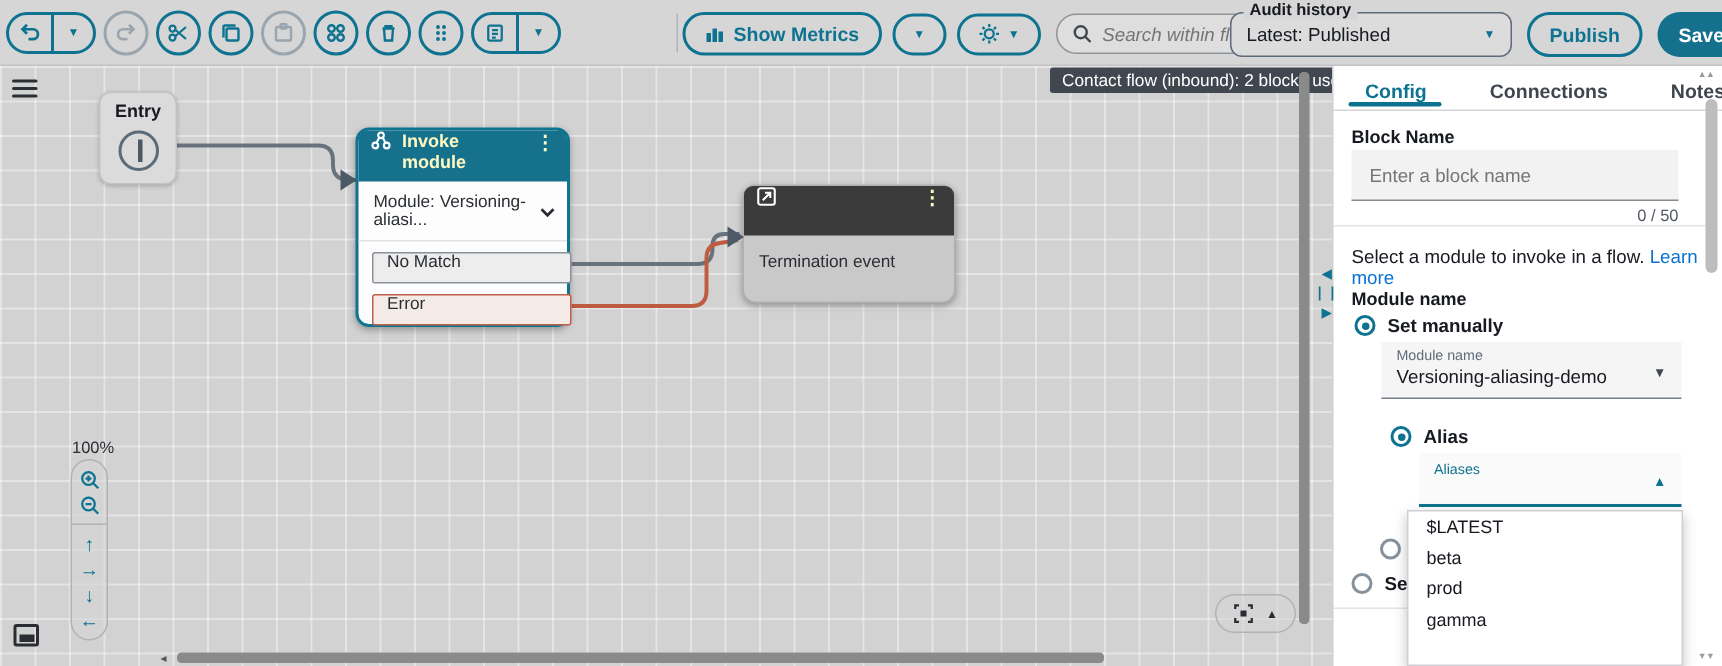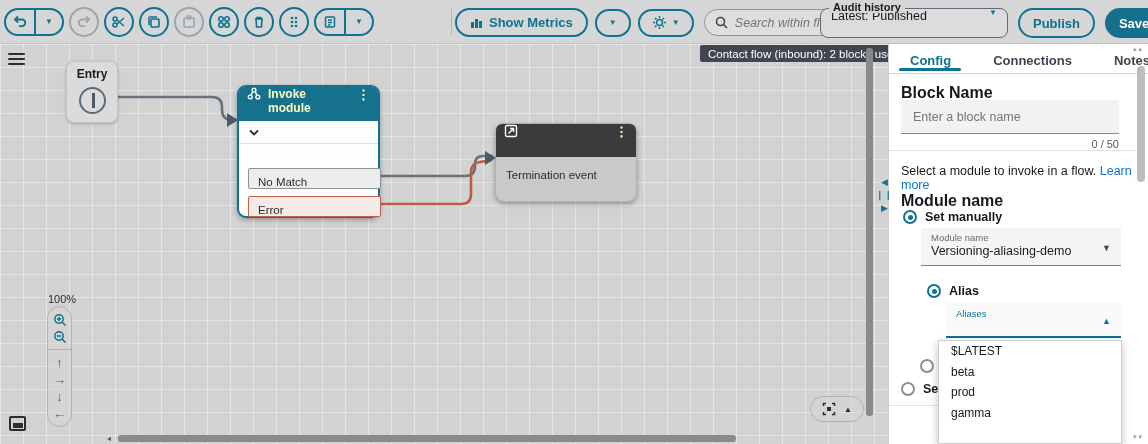--- a/index.html
+++ b/index.html
@@ -12,21 +12,21 @@
   .icon-pill { display:inline-flex; align-items:center; border:2px solid #0d7390; border-radius:16px; height:28px; background:transparent; color:#0d7390; overflow:hidden; }
   .icon-seg { display:flex; align-items:center; justify-content:center; width:28px; height:28px; cursor:pointer; }
   .icon-seg + .icon-seg { border-left:2px solid #0d7390; }
   .icon-circle { display:inline-flex; align-items:center; justify-content:center; width:30px; height:30px; border:2px solid #0d7390; border-radius:50%; color:#0d7390; margin-left:5px; cursor:pointer; background:transparent; }
   .icon-circle.disabled, .icon-pill .disabled { border-color:#9aa5ad; color:#9aa5ad; }
   .caret { font-size:8px; line-height:1; }
   .tb-divider { width:1px; height:26px; background:#aeb4b9; margin:0 8px; }
   .btn-outline { display:inline-flex; align-items:center; gap:6px; border:2px solid #0d7390; color:#0d7390; font-weight:bold; font-size:13px; border-radius:15px; height:29px; padding:0 13px; background:transparent; cursor:pointer; }
   .search-box { display:flex; align-items:center; gap:7px; width:282px; height:27px; border:1px solid #8d959b; border-radius:14px; background:#dedede; padding:0 10px; color:#5f6b7a; }
   .search-box input { border:none; outline:none; background:transparent; font-style:italic; font-size:12.5px; color:#5f6b7a; width:220px; font-family:"Liberation Sans",sans-serif; }
-  .audit-box { position:relative; width:188px; height:30px; border:1px solid #5f6b7a; border-radius:8px; display:flex; justify-content:space-between; padding:0 10px; background:#dcdcdc; cursor:pointer; }
+  .audit-box { position:relative; width:188px; height:30px; border:1px solid #5f6b7a; border-radius:8px; display:flex; align-items:center; justify-content:space-between; padding:0 10px; background:#dcdcdc; cursor:pointer; }
   .audit-label { position:absolute; top:-8px; left:8px; background:#d6d6d6; padding:0 4px; font-size:11px; font-weight:bold; color:#16191f; }
   .audit-value { font-size:12.5px; color:#16191f; }
   .btn-solid { display:inline-flex; align-items:center; border-radius:15px; height:30px; background:#14708c; color:#fff; font-weight:bold; font-size:13px; overflow:hidden; cursor:pointer; }
   .btn-solid .seg { padding:0 14px; display:flex; align-items:center; height:100%; }
 
   
   .canvas { position:absolute; left:0; top:44px; width:888px; height:400px; background:#d2d2d2;
     background-image:linear-gradient(rgba(255,255,255,.40) 1px, transparent 1px), linear-gradient(90deg, rgba(255,255,255,.40) 1px, transparent 1px);
     background-size:23px 23px; overflow:hidden; }
   .hamburger { position:absolute; left:8px; top:6px; width:17px; cursor:pointer; }
@@ -38,21 +38,21 @@
   .entry-title { font-size:12px; font-weight:bold; color:#16191f; margin-top:5px; }
   .entry-circle { width:27px; height:27px; border:2px solid #5a6b7a; border-radius:50%; margin:6px auto 0; position:relative; }
   .entry-circle::after { content:""; position:absolute; left:11px; top:4px; width:3px; height:15px; background:#4d5a66; }
 
   .block { position:absolute; border-radius:9px; box-shadow:0 2px 5px rgba(0,0,0,.3); }
   .invoke-block { left:237px; top:41px; width:143px; height:133px; background:#fdfdfd; border:2px solid #0f7490; }
   .block-header { display:flex; align-items:flex-start; gap:7px; color:#fef9c3; font-size:12px; font-weight:bold; padding:0 8px; border-radius:6px 6px 0 0; }
   .invoke-block .block-header { height:34px; background:#15718c; }
   .kebab { margin-left:auto; font-size:13px; cursor:pointer; letter-spacing:0; }
   .module-row { display:flex; align-items:center; justify-content:space-between; font-size:11.5px; color:#2a2e33; padding:8px 8px 7px 10px; border-bottom:1px solid #e2e2e2; cursor:pointer; }
-  .branch { position:absolute; left:9px; width:133px; height:21px; border-radius:2px; font-size:11.5px; color:#2a2e33; display:flex; align-items:flex-end; padding-left:9px; cursor:pointer; }
+  .branch { position:absolute; left:9px; width:133px; height:21px; border-radius:2px; font-size:11.5px; color:#2a2e33; display:flex; align-items:flex-start; padding-left:9px; cursor:pointer; }
   .branch-nomatch { top:81px; border:1.5px solid #8a9299; background:#ededed; }
   .branch-error { top:109px; border:1.5px solid #c0604a; background:#f4ebe7; }
   .notch { position:absolute; width:0; height:0; border-top:7px solid transparent; border-bottom:7px solid transparent; border-left:11px solid #4d5a66; }
 
   .endflow-block { left:495px; top:79px; width:142px; height:79px; background:#c9c9c9; border:1px solid #b0b0b0; }
   .endflow-block .block-header { height:33px; background:#3b3b3b; }
   .endflow-body { font-size:11.5px; color:#2a2e33; padding:12px 10px; }
 
   .zoom-pct { position:absolute; left:48px; top:249px; font-size:11px; color:#2a2e33; }
   .zoom-stack { position:absolute; left:47px; top:262px; width:25px; border:1px solid #b2b2b2; border-radius:13px; background:rgba(214,214,214,.6); display:flex; flex-direction:column; align-items:center; padding:5px 0; gap:2px; }
@@ -72,21 +72,21 @@
   .panel { position:absolute; left:888px; top:44px; width:260px; height:400px; background:#ffffff; border-left:1px solid #cfcfd3; z-index:20; }
   .resize-ctl { position:absolute; left:876px; top:178px; display:flex; flex-direction:column; align-items:center; gap:4px; color:#0d7390; z-index:25; }
   .resize-ctl span { font-size:9px; cursor:pointer; line-height:1; }
   .resize-bars { font-size:10px; font-weight:bold; letter-spacing:1px; }
   .tabs { display:flex; align-items:center; height:19px; margin-top:7px; }
   .tab { font-size:13px; font-weight:bold; color:#3f4650; padding:0 21px; cursor:pointer; position:relative; }
   .tab.active { color:#0d7390; }
   .tab-sep { width:1px; height:15px; background:#c9c9c9; }
   .tab-underline { position:absolute; left:10px; top:24px; width:62px; height:3px; background:#0d7390; border-radius:2px; }
   .tabs-divider { position:absolute; left:0; top:29px; width:260px; height:1px; background:#d5d5d9; }
-  .p-label { font-size:16px; font-weight:bold; color:#16191f; }
+  .p-label { font-size:12px; font-weight:bold; color:#16191f; }
   .name-input { position:absolute; left:12px; top:56px; width:218px; height:34px; background:#f2f2f2; border:none; border-bottom:1px solid #8a8a8a; font-size:12.5px; color:#5f6b7a; padding:0 12px; outline:none; font-family:"Liberation Sans",sans-serif; }
   .counter { position:absolute; left:12px; top:94px; width:218px; text-align:right; font-size:11px; color:#545b64; }
   .p-hr { position:absolute; left:0; width:248px; height:1px; background:#e4e4e8; }
   .desc { position:absolute; left:12px; top:120px; font-size:12.5px; color:#16191f; }
   .link { color:#0972d3; cursor:pointer; }
   .radio { display:inline-block; width:14px; height:14px; border:2px solid #0d7390; border-radius:50%; position:relative; vertical-align:-3px; cursor:pointer; background:#fff; }
   .radio.on::after { content:""; position:absolute; left:2.5px; top:2.5px; width:5px; height:5px; border-radius:50%; background:#0d7390; }
   .radio.off { border-color:#87919b; }
   .radio-row { position:absolute; font-size:12.5px; font-weight:bold; color:#16191f; display:flex; align-items:center; gap:8px; }
   .select-box { position:absolute; left:32px; top:184px; width:200px; height:38px; background:#f5f5f5; border-bottom:1px solid #76808a; padding:4px 10px 0; cursor:pointer; }
@@ -290,20 +290,21 @@
               <circle cx="7" cy="3.2" r="1.9"></circle>
               <circle cx="3.2" cy="10" r="1.9"></circle>
               <circle cx="10.8" cy="10" r="1.9"></circle>
               <path d="M5.8 4.8 L4 8.2 M8.2 4.8 L10 8.2"></path>
             </svg>
           </span>
         <span>Invoke module</span>
         <span class="kebab">⋮</span>
       </div>
       <div class="module-row">
+        <span>Module: Versioning-aliasi...</span>
         <span>
             <svg width="10" height="7" viewBox="0 0 10 7" fill="none" stroke="#2a2e33" stroke-width="1.8">
               <path d="M1 1.5 L5 5.5 L9 1.5"></path>
             </svg>
           </span>
       </div>
       <div class="branch branch-nomatch">
           <span>No Match</span>
         </div>
       <div class="branch branch-error">

